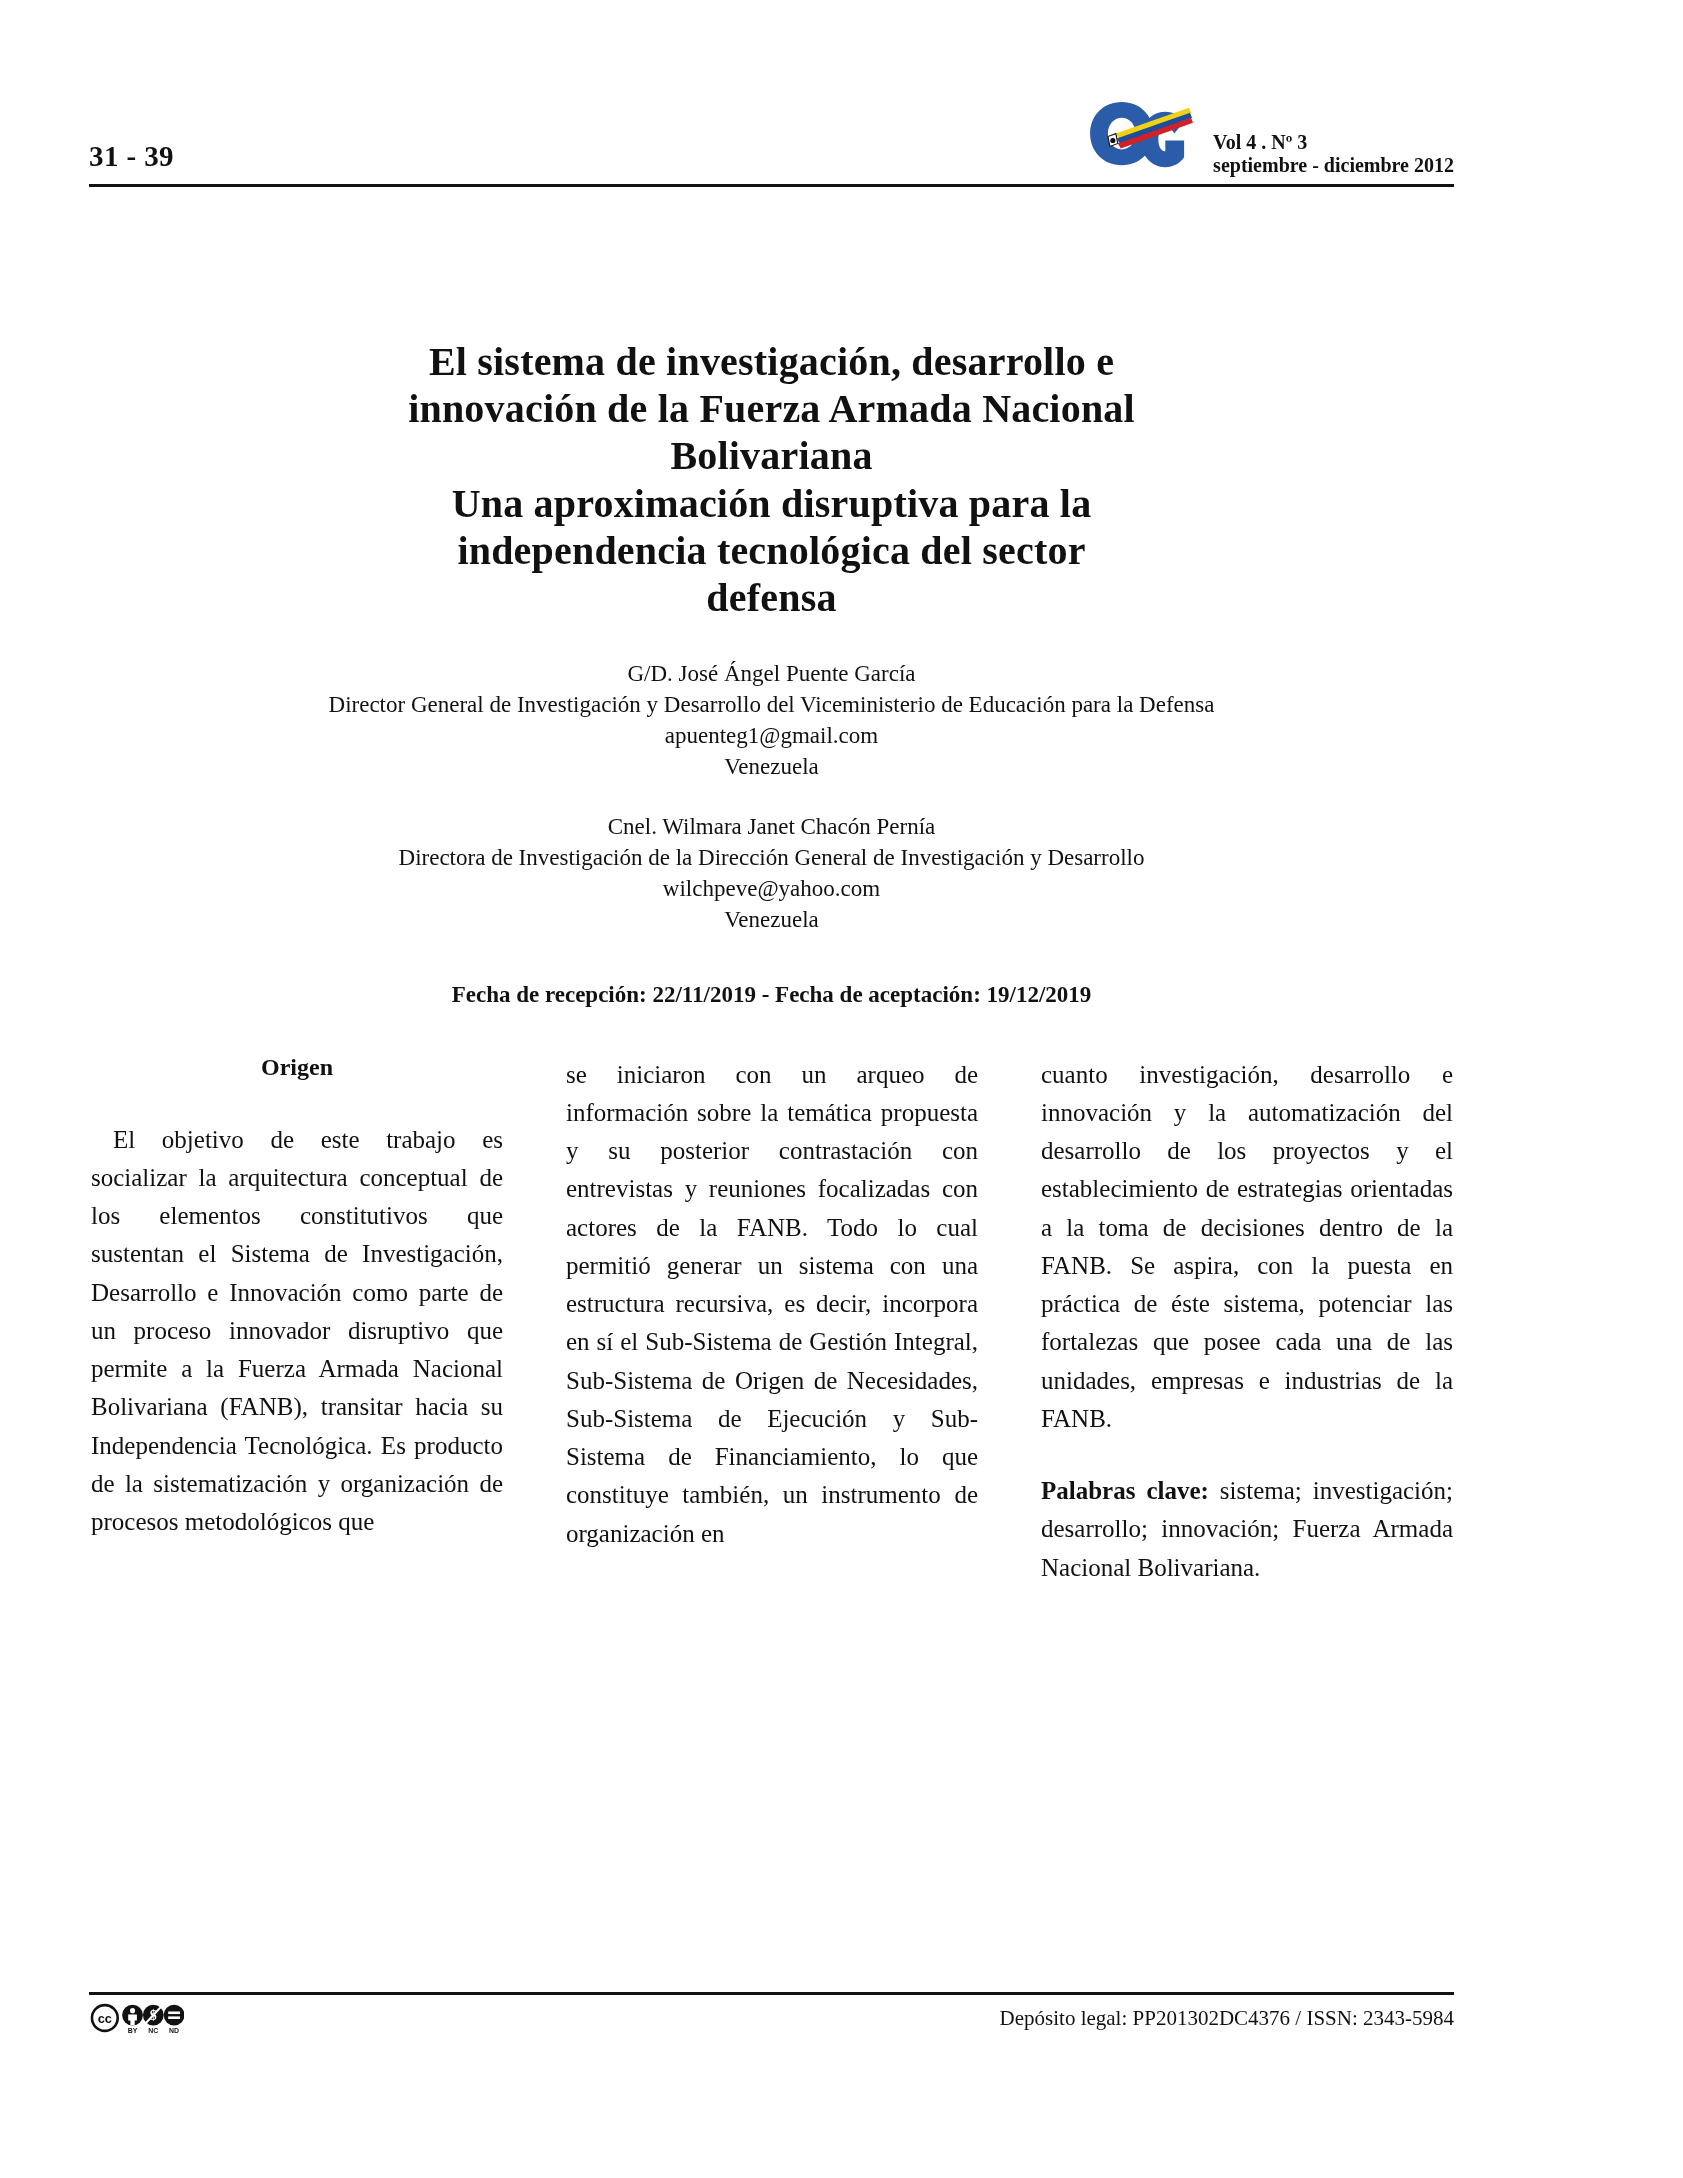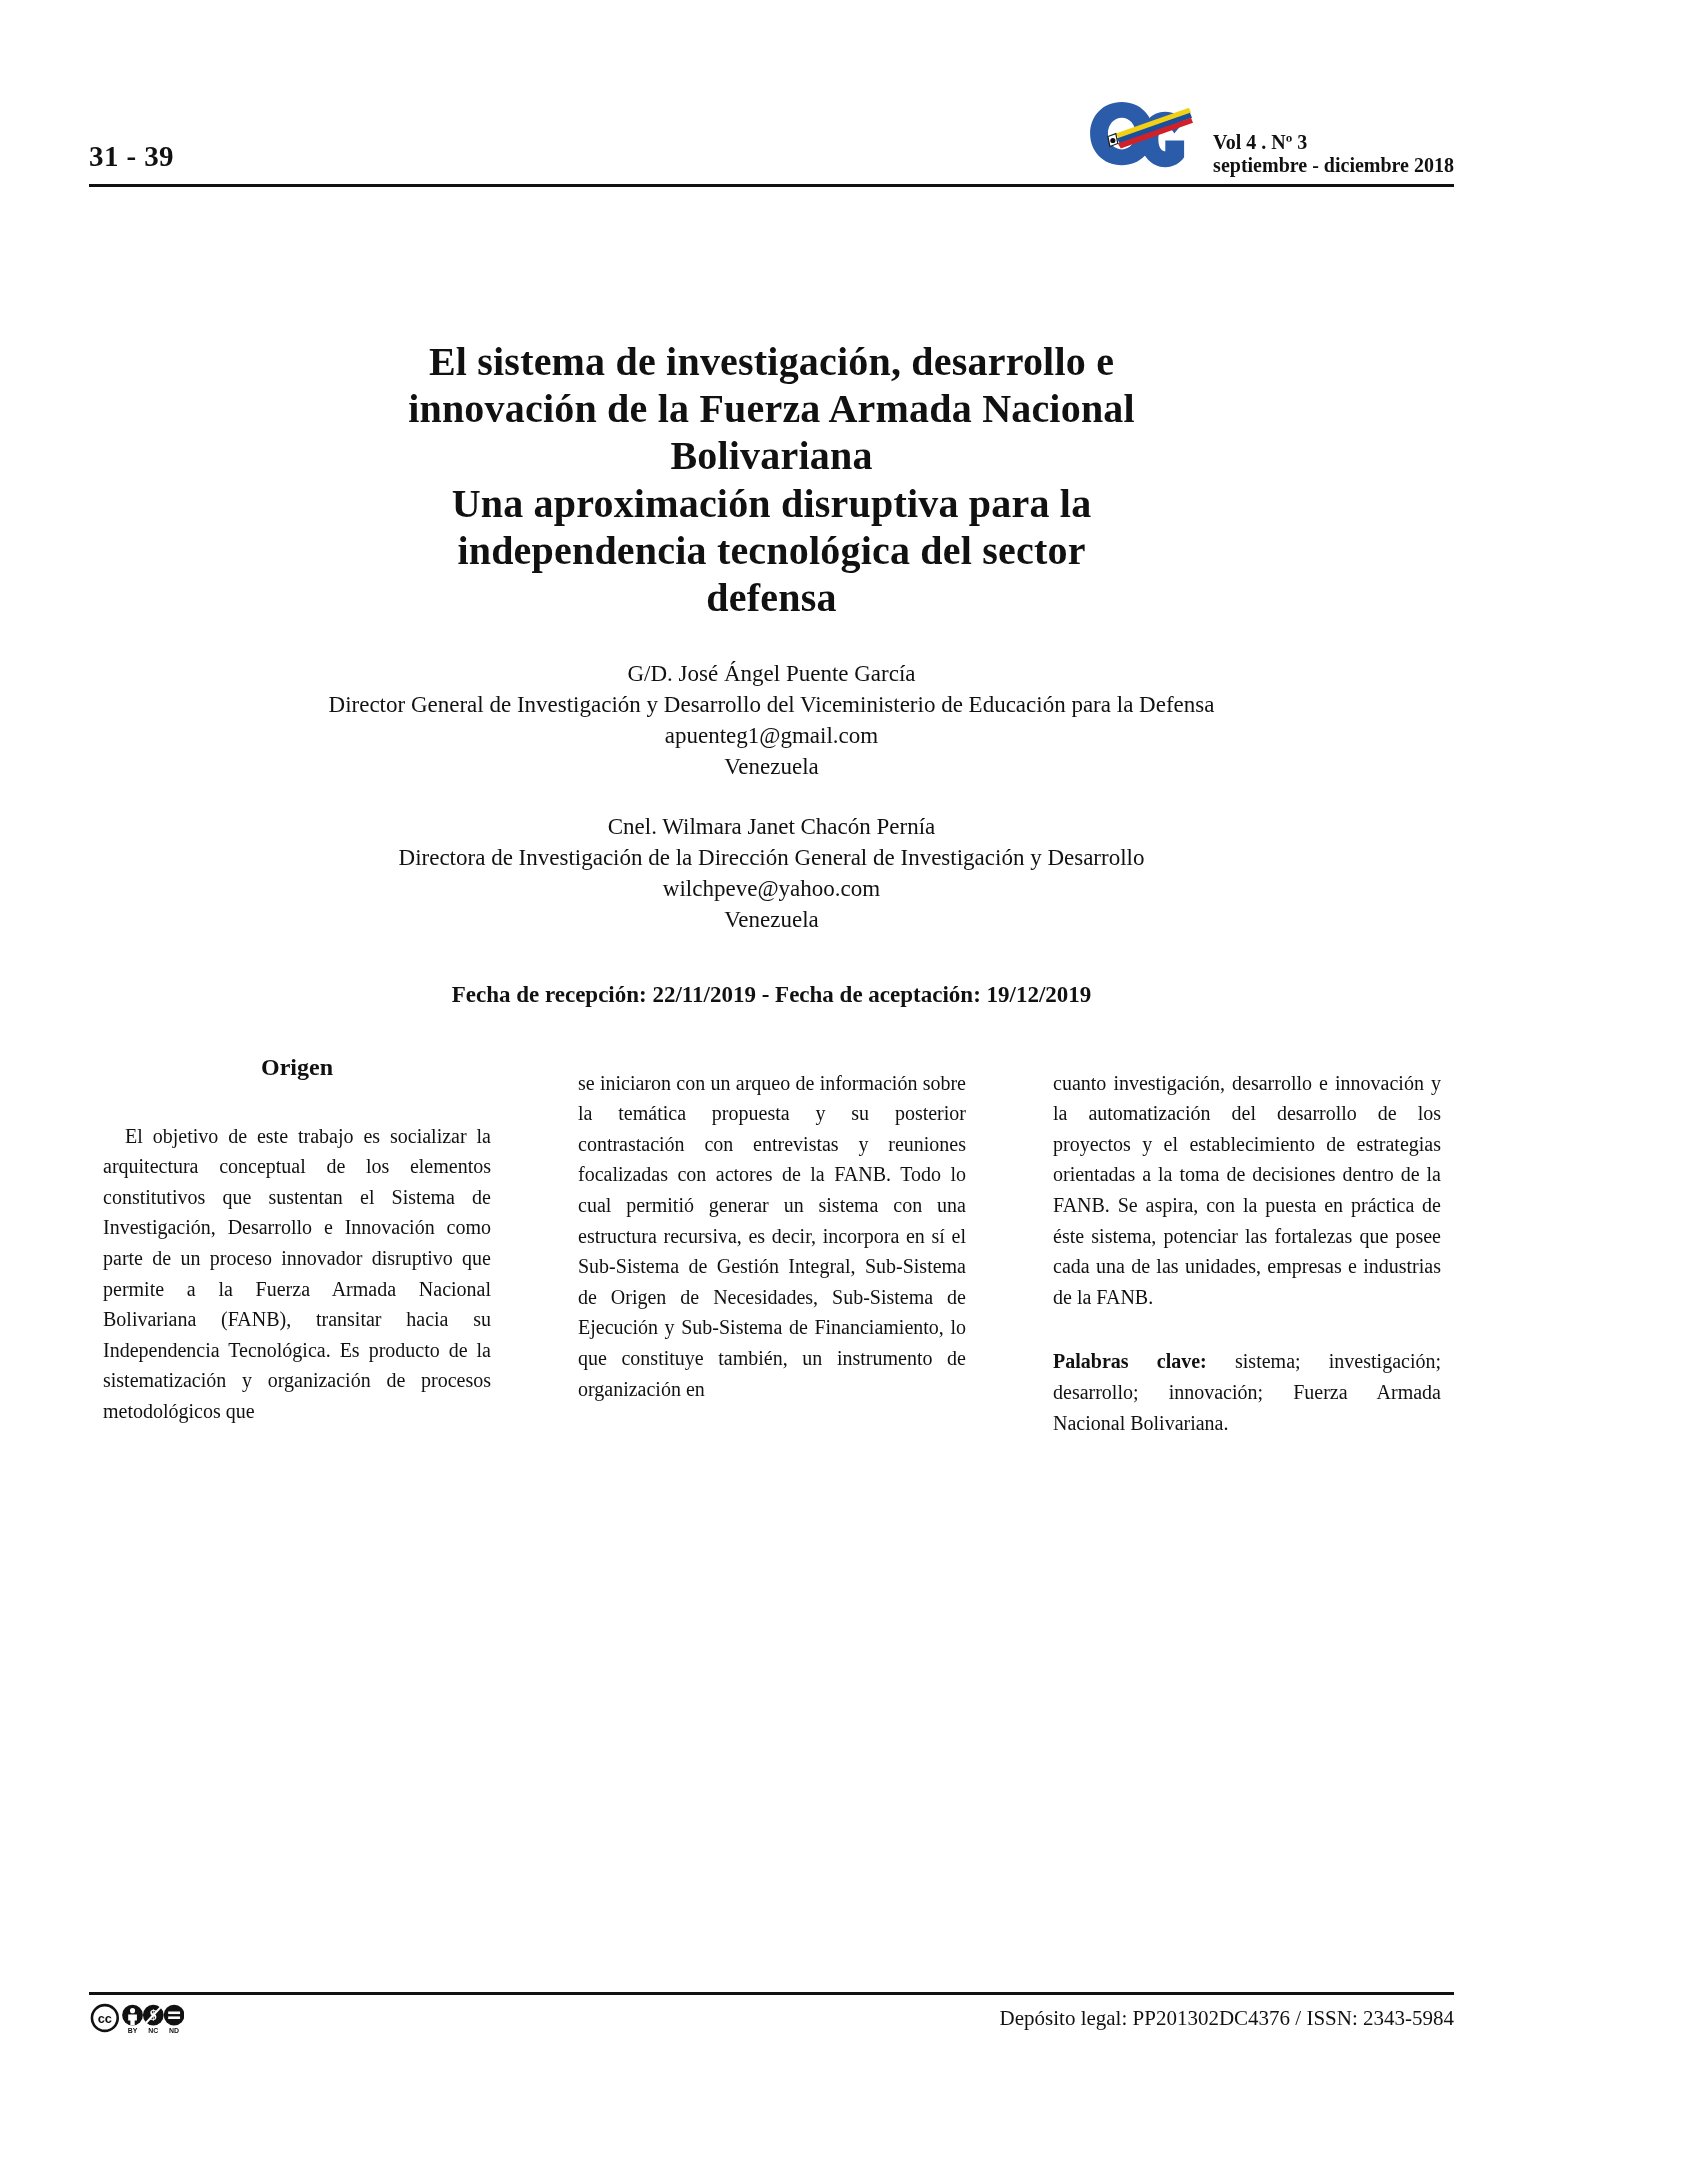--- a/index.html
+++ b/index.html
@@ -124,22 +124,22 @@
     width: 416px;
     flex: 0 0 416px;
   }
   .col-heading {
     text-align: center;
     font-size: 24px;
     font-weight: bold;
     margin-bottom: 40px;
   }
   .col p {
-    margin: 14px;
-    font-size: 20px;
+    margin: 2px;
+    font-size: 25px;
     line-height: 1.53;
     text-align: justify;
     text-justify: inter-word;
   }
   .col p.indent {
     text-indent: 22px;
   }
   .col p.keywords {
     margin-top: 34px;
   }
@@ -195,21 +195,21 @@
         <path d="M30 40 L104 14 L106 19 L33 45 Z" fill="#f2d014"></path>
         <path d="M31 45 L105 19 L107 24 L34 50 Z" fill="#1b4f9c"></path>
         <path d="M32 50 L106 24 L108 29 L35 55 Z" fill="#d12128"></path>
 
         <path d="M30 40 L22 43 L24 53 L32 50 Z" fill="#ffffff" stroke="#1b1b1b" stroke-width="1.2"></path>
         <circle cx="27" cy="47" r="2.6" fill="#111111"></circle>
       </svg>
 
       <div class="masthead-text">
         <div class="vol">Vol 4 . Nº 3</div>
-        <div class="issue-date">septiembre - diciembre 2018</div>
+        <div class="issue-date">septiembre - diciembre 2012</div>
       </div>
 
     </div>
   </div>
 
   <div class="rule-top"></div>
 
   <div class="title-block">
     <h1>
       <span class="title-line">El sistema de investigación, desarrollo e</span>

